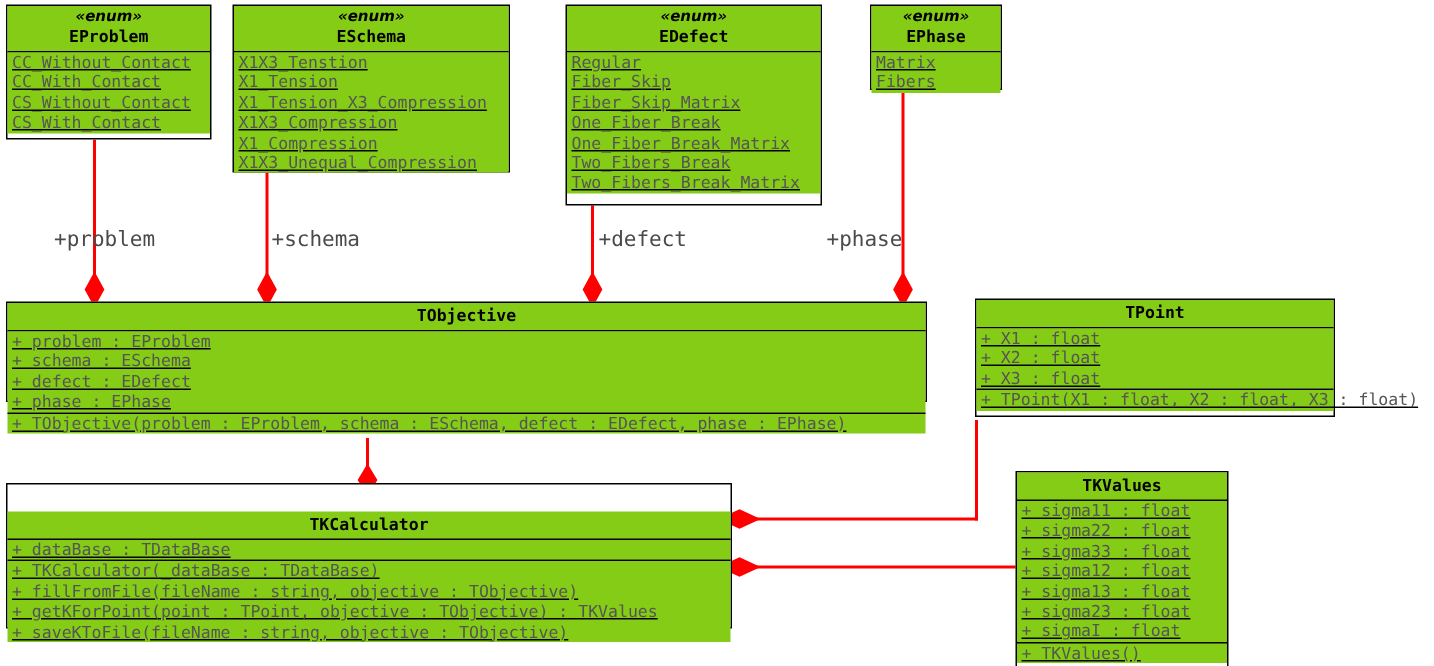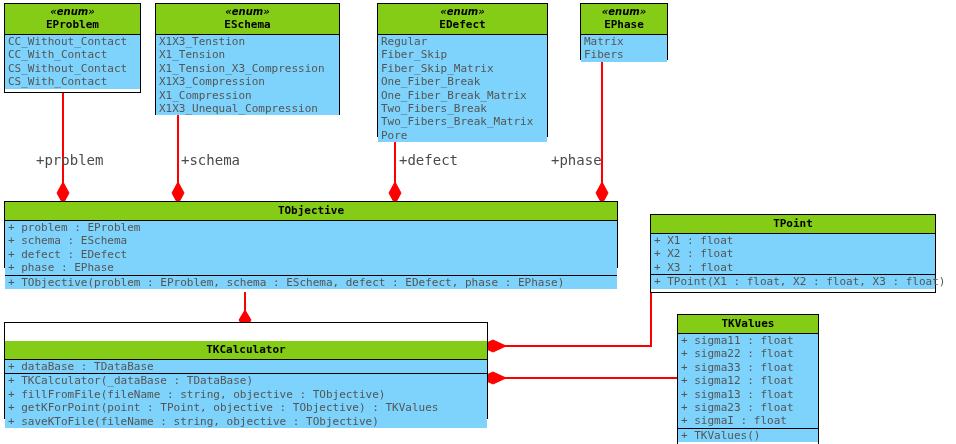--- a/index.html
+++ b/index.html
@@ -44,21 +44,22 @@
     font-family: "DejaVu Sans Mono", "Liberation Mono", monospace;
     font-weight: bold;
     font-size: 11px;
     line-height: 14px;
     color: #000000;
     letter-spacing: 0px;
   }
   .uml-section {
     box-sizing: border-box;
     padding: 0;
-    background: #7dd3fc;
+    background: #84cc16;
+    text-decoration: underline;
   }
   .uml-section.divider {
     border-top: 1px solid #000000;
   }
   .uml-row {
     font-family: "DejaVu Sans Mono", "Liberation Mono", monospace;
     font-size: 11px;
     line-height: 13.4px;
     color: #555555;
     white-space: pre;
@@ -165,21 +166,20 @@
       <span class="cls-name">EDefect</span>
     </div>
     <div class="uml-section">
       <div class="uml-row">Regular</div>
       <div class="uml-row">Fiber_Skip</div>
       <div class="uml-row">Fiber_Skip_Matrix</div>
       <div class="uml-row">One_Fiber_Break</div>
       <div class="uml-row">One_Fiber_Break_Matrix</div>
       <div class="uml-row">Two_Fibers_Break</div>
       <div class="uml-row">Two_Fibers_Break_Matrix</div>
-      <div class="uml-row">Pore</div>
     </div>
   </div>
 
   <div class="uml-box" style="left:580px; top:3px; width:88px; height:57px;">
     <div class="uml-header">
       <span class="stereotype">«enum»</span>
       <span class="cls-name">EPhase</span>
     </div>
     <div class="uml-section">
       <div class="uml-row">Matrix</div>
@@ -210,21 +210,21 @@
       <div class="uml-row">+ dataBase : TDataBase</div>
     </div>
     <div class="uml-section divider">
       <div class="uml-row">+ TKCalculator(_dataBase : TDataBase)</div>
       <div class="uml-row">+ fillFromFile(fileName : string, objective : TObjective)</div>
       <div class="uml-row">+ getKForPoint(point : TPoint, objective : TObjective) : TKValues</div>
       <div class="uml-row">+ saveKToFile(fileName : string, objective : TObjective)</div>
     </div>
   </div>
 
-  <div class="uml-box" style="left:650px; top:214px; width:286px; height:79px;">
+  <div class="uml-box" style="left:650px; top:199px; width:240px; height:79px;">
     <div class="uml-header" style="padding-top:2px;">
       <span class="cls-name">TPoint</span>
     </div>
     <div class="uml-section">
       <div class="uml-row">+ X1 : float</div>
       <div class="uml-row">+ X2 : float</div>
       <div class="uml-row">+ X3 : float</div>
     </div>
     <div class="uml-section divider">
       <div class="uml-row">+ TPoint(X1 : float, X2 : float, X3 : float)</div>

